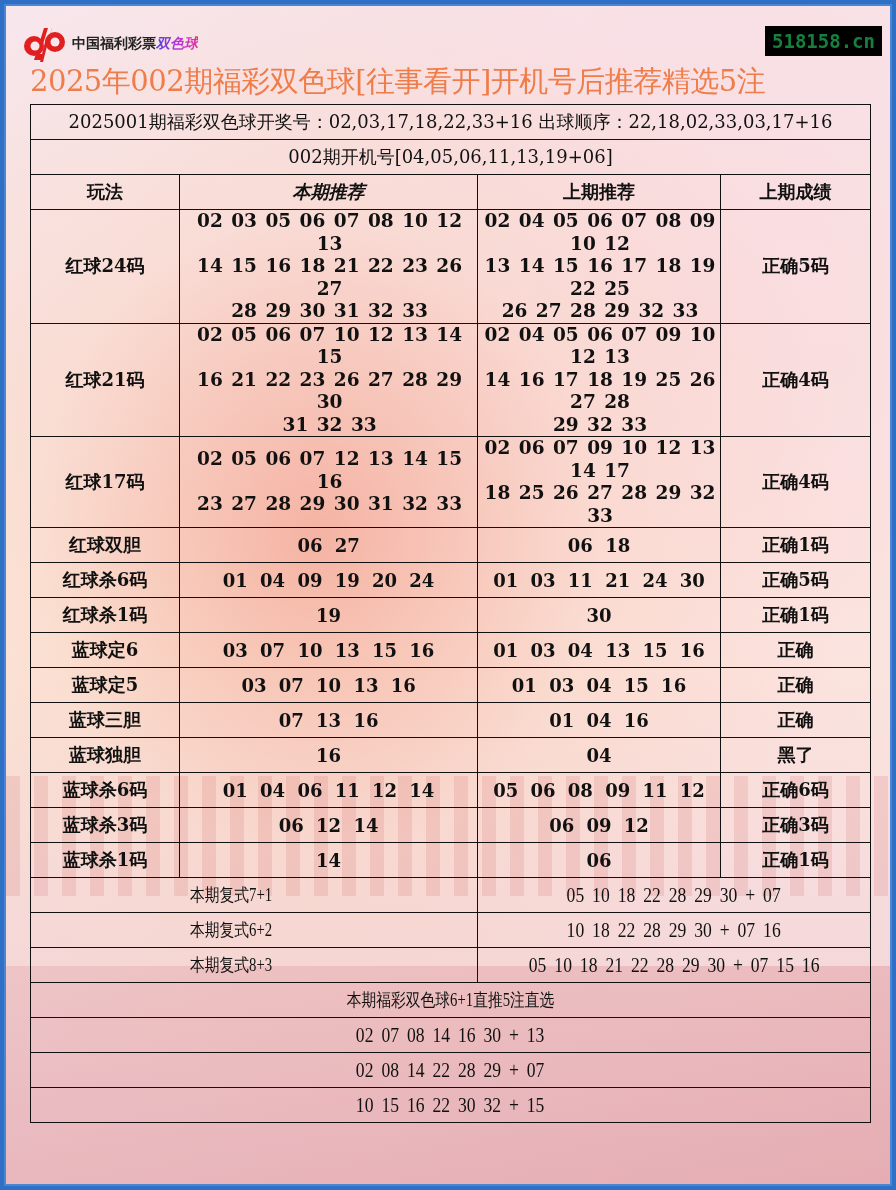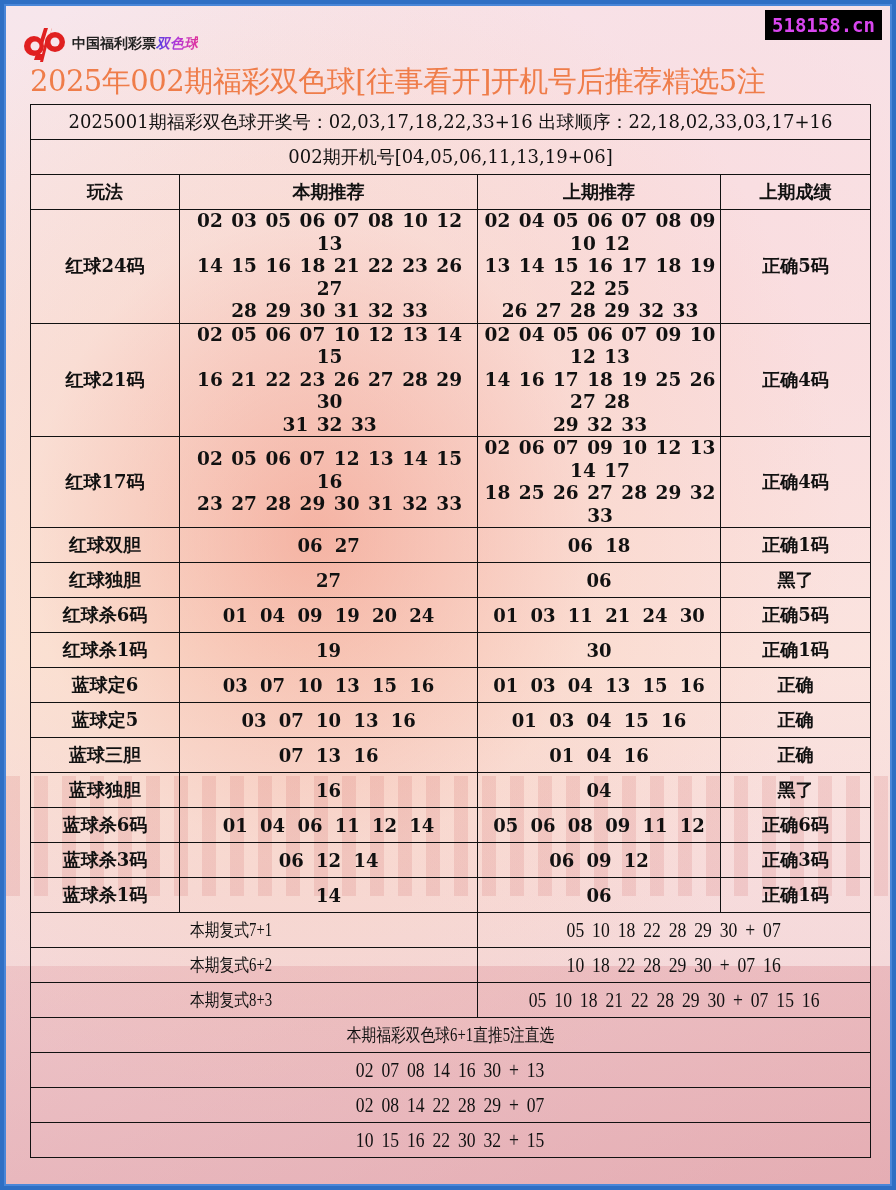--- a/index.html
+++ b/index.html
@@ -36,22 +36,22 @@
   .logo-text {
     font-family: "DejaVu Sans", "Liberation Sans", sans-serif;
     font-weight: bold; font-size: 14px; color: #222; letter-spacing: 0px;
   }
   .logo-text .ssq {
     background: linear-gradient(90deg, #4d3fe0, #b437d8, #e0339a);
     -webkit-background-clip: text; background-clip: text; color: transparent;
     font-style: italic;
   }
   .site-badge {
-    position: absolute; left: 759px; top: 4px; width: 117px; height: 30px;
-    background: #000; color: #d946ef;
+    position: absolute; left: 759px; top: 20px; width: 117px; height: 30px;
+    background: #000; color: #15803d;
     font-family: "DejaVu Sans Mono", "Liberation Mono", monospace;
     font-size: 19px; font-weight: bold;
     display: flex; align-items: center; justify-content: center;
   }
   .page-title {
     position: absolute; left: 30px; top: 62px; width: 840px;
     font-size: 29px; color: #ef7d4a; white-space: nowrap;
     font-family: "DejaVu Serif", "Liberation Serif", serif;
     letter-spacing: -0.5px;
   }
@@ -70,21 +70,21 @@
     padding: 0 0 0 2px !important;
     line-height: 22.5px;
     font-size: 18.5px;
     font-weight: bold;
     word-spacing: 2px;
     margin-top: 48px;
   }
   td.num { font-weight: bold; word-spacing: 6px; }
   td.label { font-weight: bold; margin-top: 32px; }
   td.label-col { width: 140px; }
-  td.cur-col { width: 280px; }
+  td.cur-col { width: 280px; font-style: italic; }
   td.prev-col { width: 228px; }
   td.res-col { width: 141px; }
   .narrow {
     font-family: "Liberation Serif", "DejaVu Serif", serif;
     transform: scaleX(0.82); display: inline-block;
   }
   td.compound-label { text-align: left !important; padding-left: 150px !important; }
   .narrow-num {
     font-family: "Liberation Serif", "DejaVu Serif", serif;
     font-size: 20px; word-spacing: 4px;
@@ -172,26 +172,20 @@
     <td class="label">正确4码</td>
   </tr>
 
   <tr>
     <td class="label">红球双胆</td>
     <td class="num">06 27</td>
     <td class="num">06 18</td>
     <td class="label">正确1码</td>
   </tr>
   <tr>
-    <td class="label">红球独胆</td>
-    <td class="num">27</td>
-    <td class="num">06</td>
-    <td class="label">黑了</td>
-  </tr>
-  <tr>
     <td class="label">红球杀6码</td>
     <td class="num">01 04 09 19 20 24</td>
     <td class="num">01 03 11 21 24 30</td>
     <td class="label">正确5码</td>
   </tr>
   <tr>
     <td class="label">红球杀1码</td>
     <td class="num">19</td>
     <td class="num">30</td>
     <td class="label">正确1码</td>

